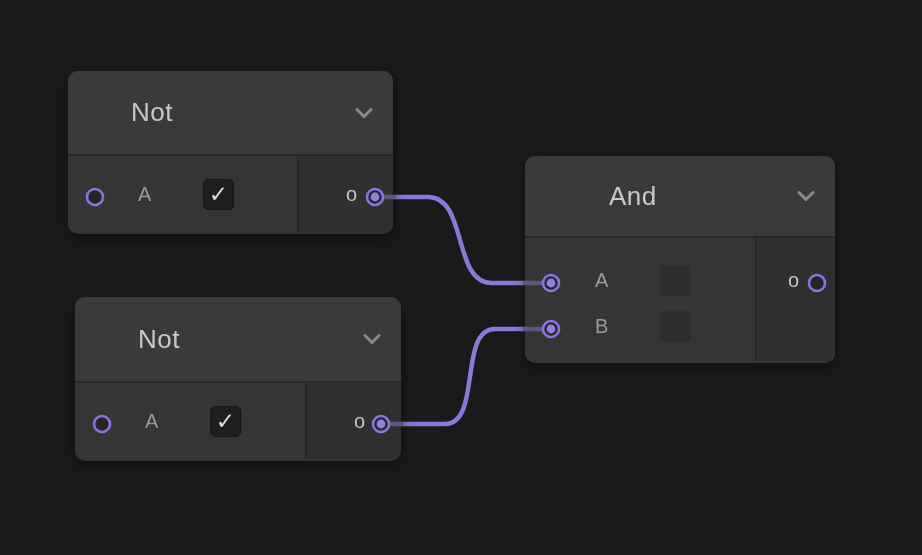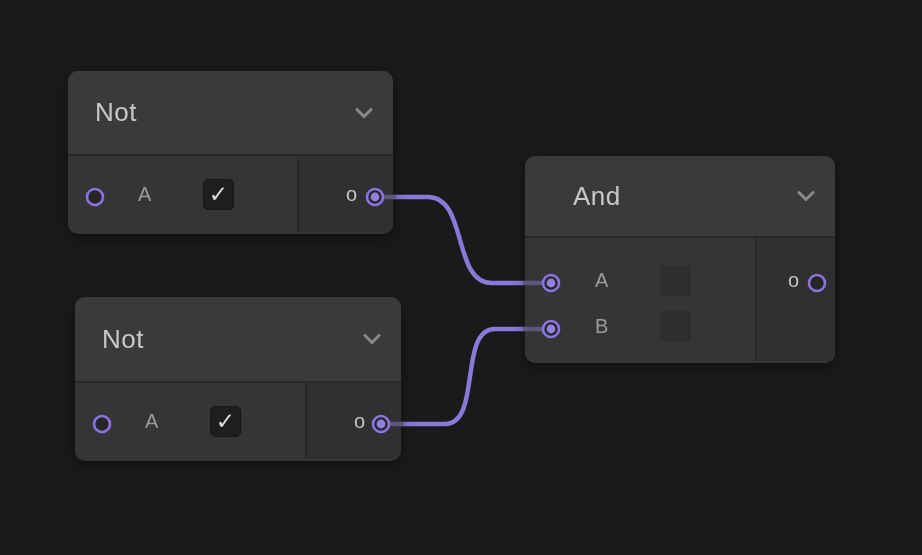--- a/index.html
+++ b/index.html
@@ -28,20 +28,21 @@
     border-bottom: 2px solid #282828;
     display: flex;
     align-items: center;
     padding: 0 20px 0 27px;
   }
   .node-title {
     color: #c8c8c8;
     font-size: 26px;
     letter-spacing: 0.5px;
     flex: 1;
+    margin-left: 36px;
   }
   .chevron { width: 18px; height: 12px; display: block; }
 
   .node-body { display: flex; }
   .input-section { flex: 1; display: flex; flex-direction: column; }
   .output-section {
     background: #303030;
     border-left: 2px solid #282828;
     display: flex;
     flex-direction: column;

